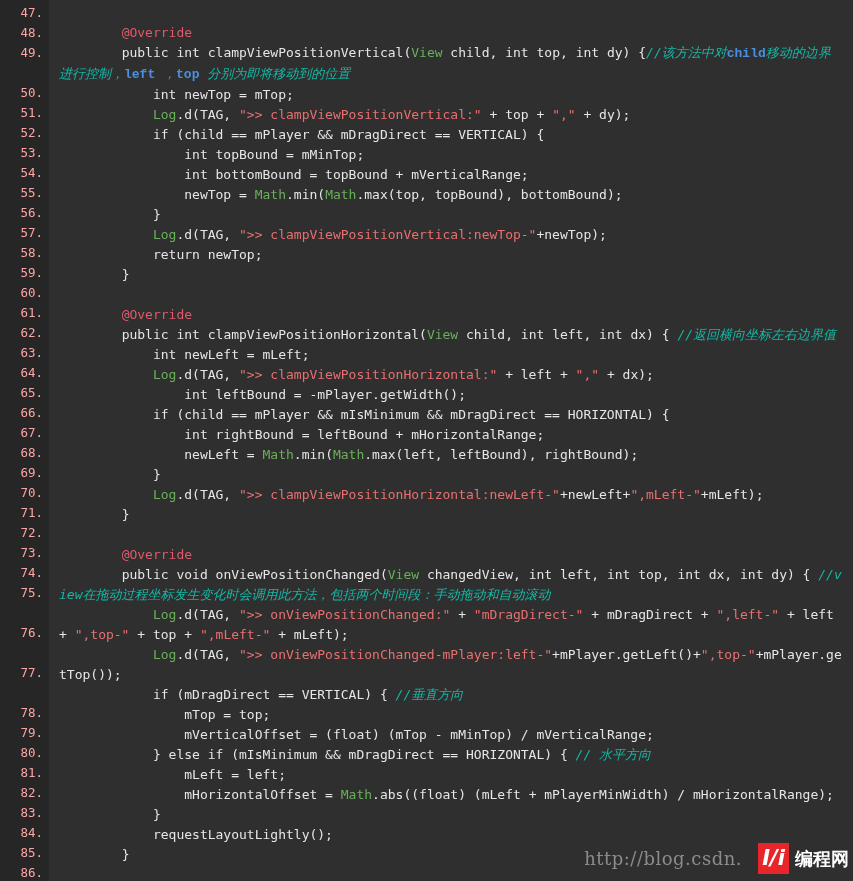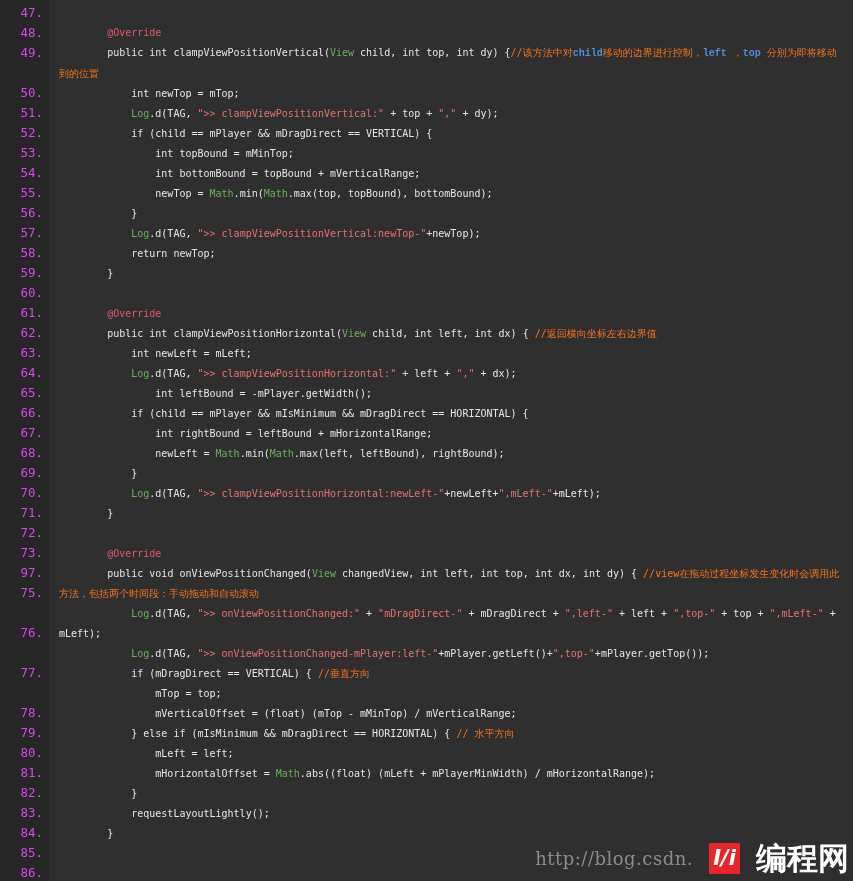--- a/index.html
+++ b/index.html
@@ -30,56 +30,56 @@
     background: #262626;
     padding-top: 3px;
     box-sizing: border-box;
   }
   .gutter-row {
     height: 20px;
     line-height: 20px;
     text-align: right;
     padding-right: 6px;
     box-sizing: border-box;
-    color: #d946ef;
+    color: #fca5a5;
     font-size: 12.5px;
     font-family: "DejaVu Sans Mono", "Liberation Mono", monospace;
     white-space: nowrap;
     overflow: hidden;
   }
   .gutter-row.blank { color: transparent; }
 
   
   #code-pane {
     flex: 1 1 auto;
     position: relative;
     background: #2f2f2f;
     padding-top: 3px;
     overflow: hidden;
   }
   .code-row {
     min-height: 20px;
     line-height: 20px;
-    font-size: 10px;
+    font-size: 13px;
     color: #e6e6e6;
     white-space: pre-wrap;
     word-break: break-all;
     padding-left: 10px;
     padding-right: 10px;
     box-sizing: border-box;
     font-family: "DejaVu Sans Mono", "Liberation Mono", monospace;
     letter-spacing: 0px;
   }
 
   
   .t-kw   { color: #e5e5e5; }            
   .t-ann  { color: #e2596b; }            
   .t-str  { color: #e8706f; }            
   .t-cls  { color: #69b05a; }            
-  .t-cmt  { color: #f97316; }            
+  .t-cmt  { color: #14b8a6; font-style: italic; }            
   .t-cmt-b{ color: #4a8fe0; font-weight: bold; font-family: Liberation Mono, monospace; }  
   .t-pl   { color: #e6e6e6; }            
 
   
   #watermark {
     position: absolute;
     right: 4px;
     bottom: 6px;
     display: flex;
     align-items: center;
@@ -112,25 +112,25 @@
     font-family: "DejaVu Sans", "Liberation Sans", sans-serif;
     font-size: 21px;
     font-weight: bold;
     font-style: italic;
     line-height: 1;
     box-sizing: border-box;
   }
   #wm-text {
     color: #ffffff;
     font-family: "DejaVu Sans", "Liberation Sans", sans-serif;
-    font-size: 31px;
+    font-size: 18px;
     font-weight: bold;
     line-height: 31px;
     letter-spacing: 0px;
-    margin-left: 16px;
+    margin-left: 6px;
     white-space: nowrap;
   }
 </style>
 </head>
 <body>
 
 <div id="editor">
 
   <div id="gutter">
       <div class="gutter-row">47.</div>
@@ -154,21 +154,21 @@
       <div class="gutter-row">64.</div>
       <div class="gutter-row">65.</div>
       <div class="gutter-row">66.</div>
       <div class="gutter-row">67.</div>
       <div class="gutter-row">68.</div>
       <div class="gutter-row">69.</div>
       <div class="gutter-row">70.</div>
       <div class="gutter-row">71.</div>
       <div class="gutter-row">72.</div>
       <div class="gutter-row">73.</div>
-      <div class="gutter-row">97.</div>
+      <div class="gutter-row">74.</div>
       <div class="gutter-row">75.</div>
       <div class="gutter-row blank">&nbsp;</div>
       <div class="gutter-row">76.</div>
       <div class="gutter-row blank">&nbsp;</div>
       <div class="gutter-row">77.</div>
       <div class="gutter-row blank">&nbsp;</div>
       <div class="gutter-row">78.</div>
       <div class="gutter-row">79.</div>
       <div class="gutter-row">80.</div>
       <div class="gutter-row">81.</div>

